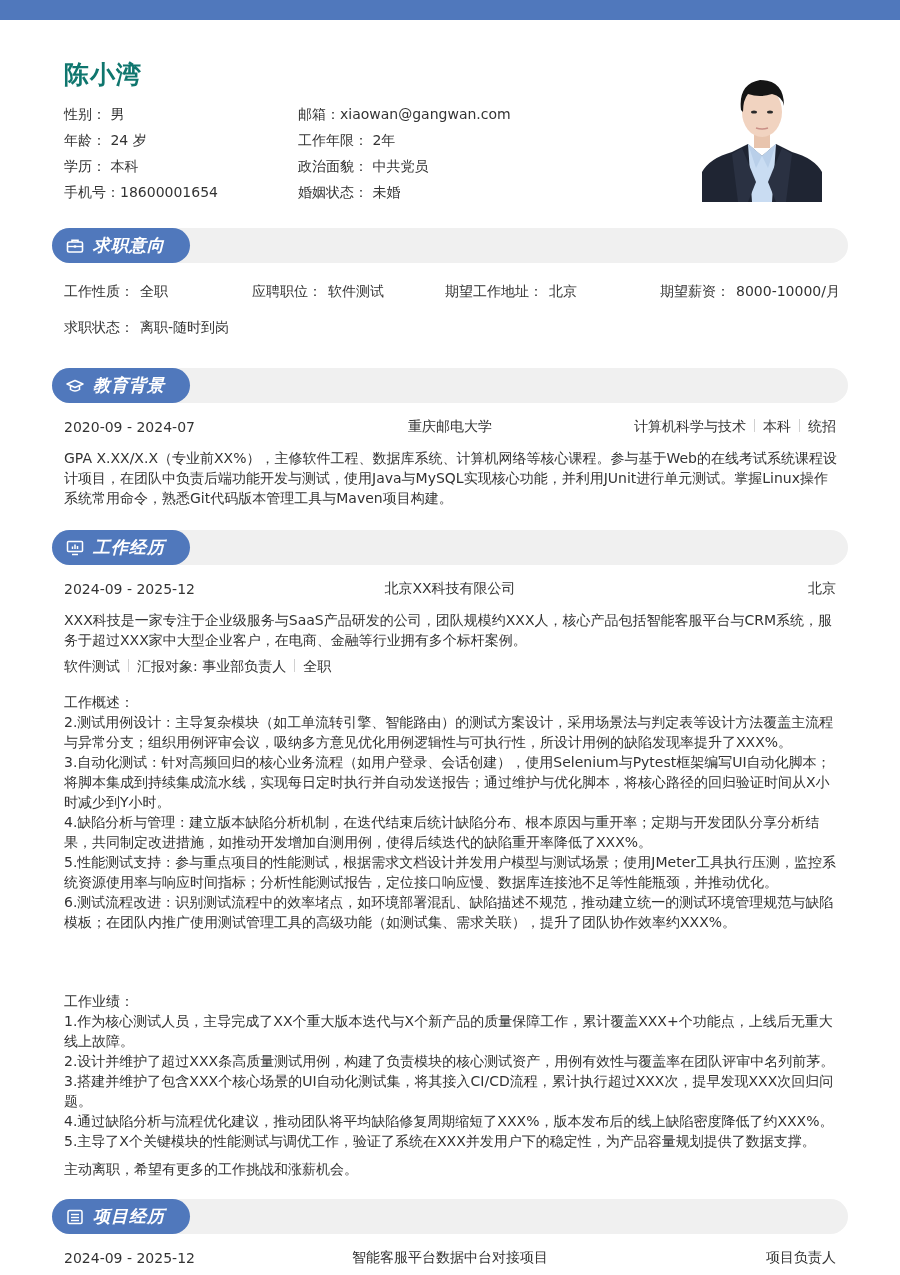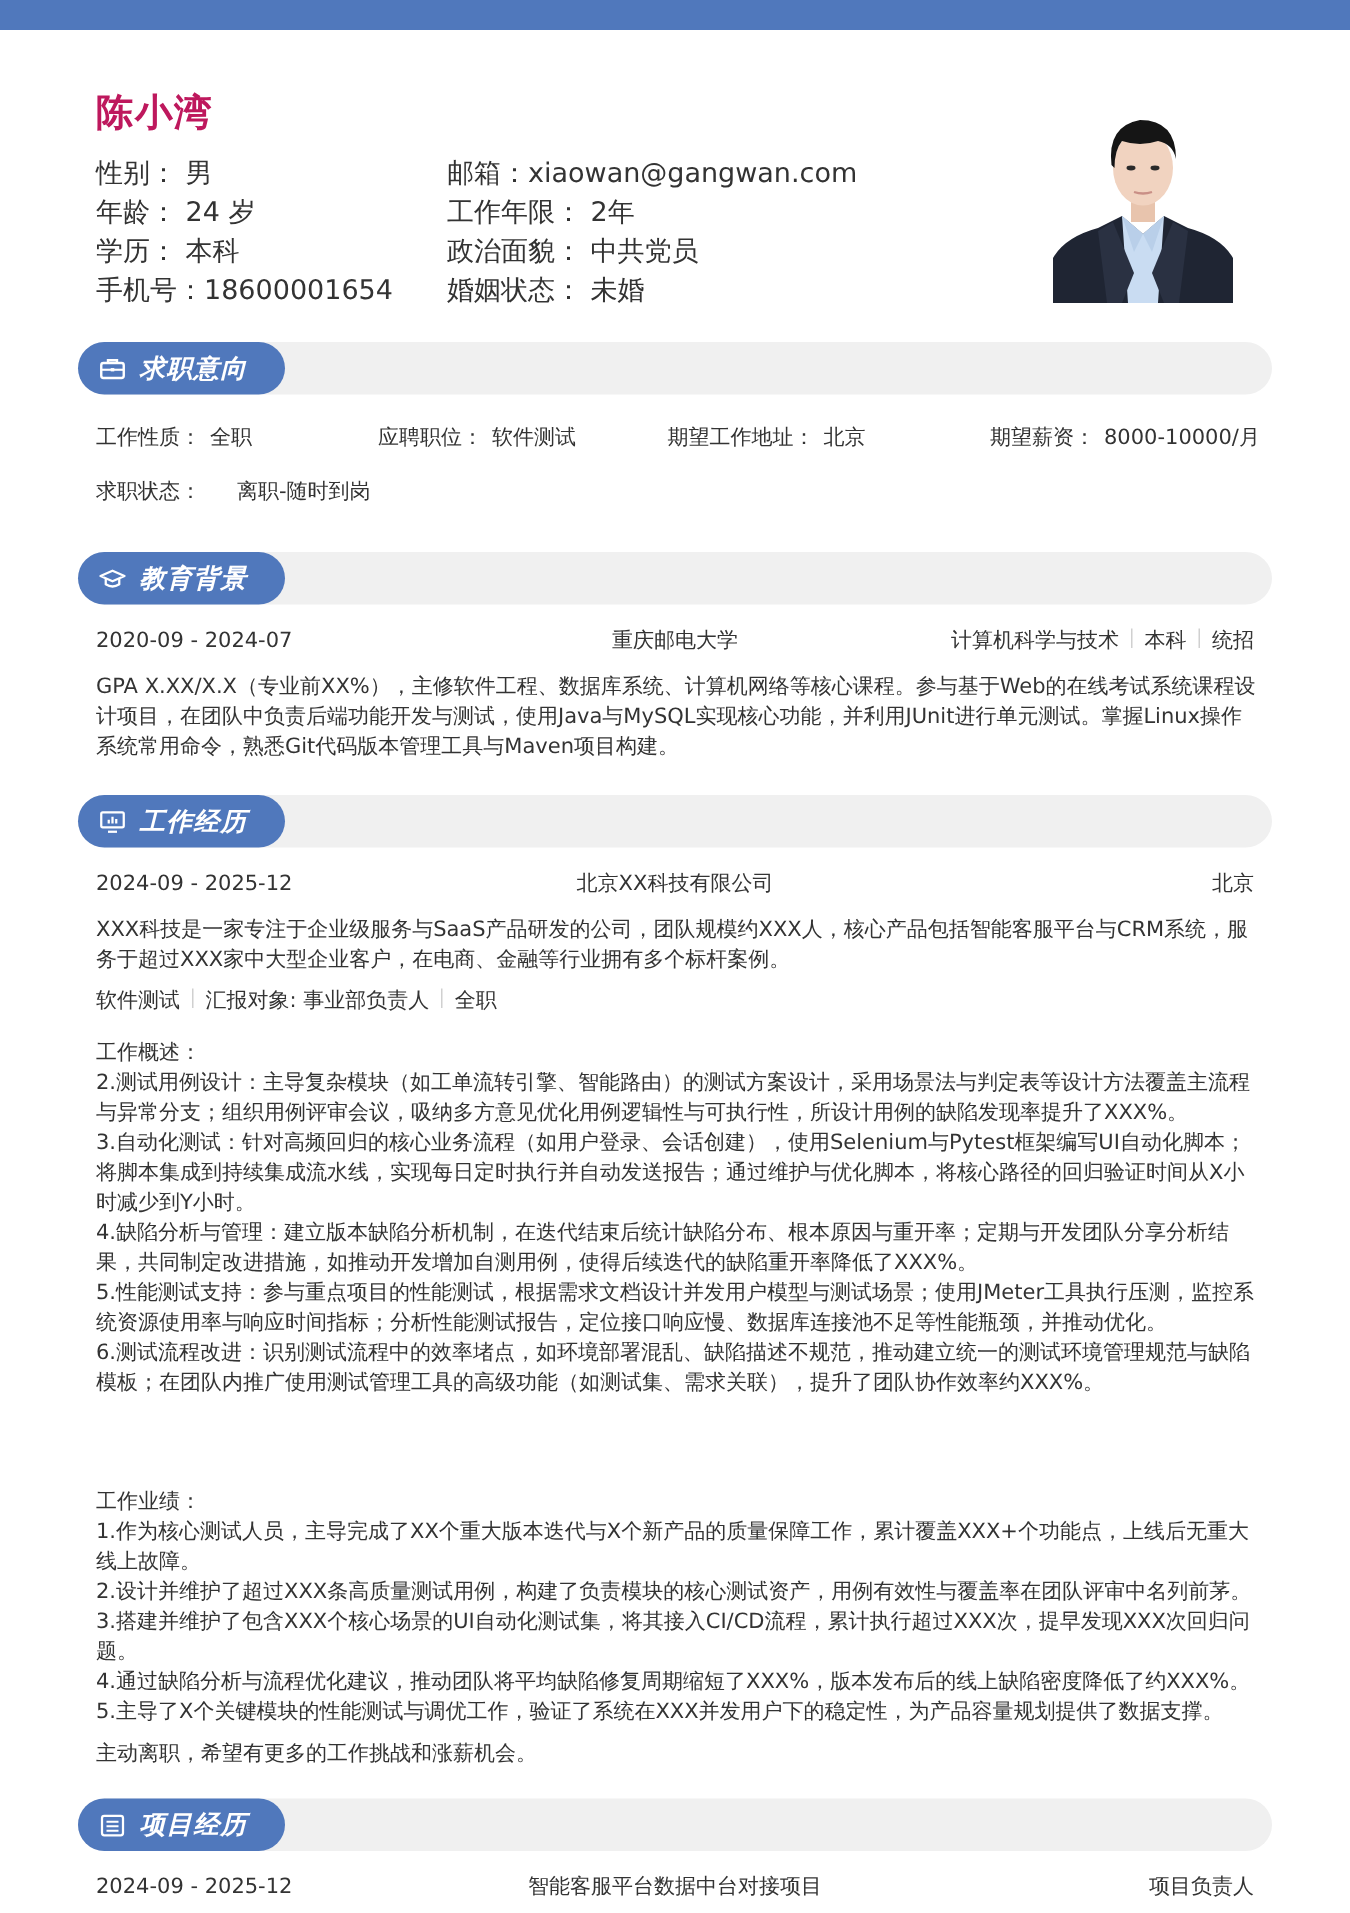--- a/index.html
+++ b/index.html
@@ -8,24 +8,24 @@
     font-family: "DejaVu Sans", "Liberation Sans", sans-serif;
     color: #333333;
     font-size: 14px;
     position: relative;
     width: 900px;
     height: 1275px;
     overflow: hidden;
   }
   .top-bar { position: absolute; left: 0; top: 0; width: 900px; height: 20px; background: #5078bc; }
 
-  .name { position: absolute; left: 64px; top: 58px; font-size: 25px; font-weight: bold; color: #be185d; letter-spacing: 1px; }
+  .name { position: absolute; left: 64px; top: 58px; font-size: 25px; font-weight: bold; color: #0f766e; letter-spacing: 1px; }
 
   .info-grid { position: absolute; left: 64px; top: 102px; width: 620px; }
-  .info-row { display: flex; height: 26px; align-items: center; font-size: 18px; color: #333; }
+  .info-row { display: flex; height: 26px; align-items: center; font-size: 14px; color: #333; }
   .info-cell { width: 234px; white-space: nowrap; }
   .info-cell.right { width: 380px; }
 
   .photo { position: absolute; left: 702px; top: 72px; width: 120px; height: 130px; background: #ffffff; overflow: hidden; }
 
   .section-header { position: absolute; left: 52px; width: 796px; height: 35px; background: #f0f0f0; border-radius: 18px; font-style: italic; }
   .section-pill { position: absolute; left: 0; top: 0; height: 35px; width: 138px; background: #5078bc; border-radius: 18px; color: #fff; display: flex; align-items: center; padding-left: 14px; }
   .section-pill .icon { width: 18px; height: 18px; margin-right: 9px; display: inline-flex; align-items: center; justify-content: center; }
   .section-pill .title { font-size: 17px; font-weight: bold; letter-spacing: 1px; }
 
@@ -112,21 +112,21 @@
   </span>
   <span style="position:absolute;left:381px;">
     <span>期望工作地址：</span><span style="margin-left:6px">北京</span>
   </span>
   <span style="position:absolute;left:596px;">
     <span>期望薪资：</span><span style="margin-left:6px">8000-10000/月</span>
   </span>
 </div>
 <div class="row" style="top:319px;">
   <span>
-    <span>求职状态：</span><span style="margin-left:24px">离职-随时到岗</span>
+    <span>求职状态：</span><span style="margin-left:6px">离职-随时到岗</span>
   </span>
 </div>
 
 <div class="section-header" style="top:368px;">
   <div class="section-pill">
     <span class="icon">
       <svg width="18" height="16" viewBox="0 0 18 16">
           <path d="M1 6 L9 2.5 L17 6 L9 9.5 Z" fill="none" stroke="#fff" stroke-width="1.5" stroke-linejoin="round"></path>
           <path d="M4.5 7.8 V11.5 Q9 14.5 13.5 11.5 V7.8" fill="none" stroke="#fff" stroke-width="1.5"></path>
         </svg>

